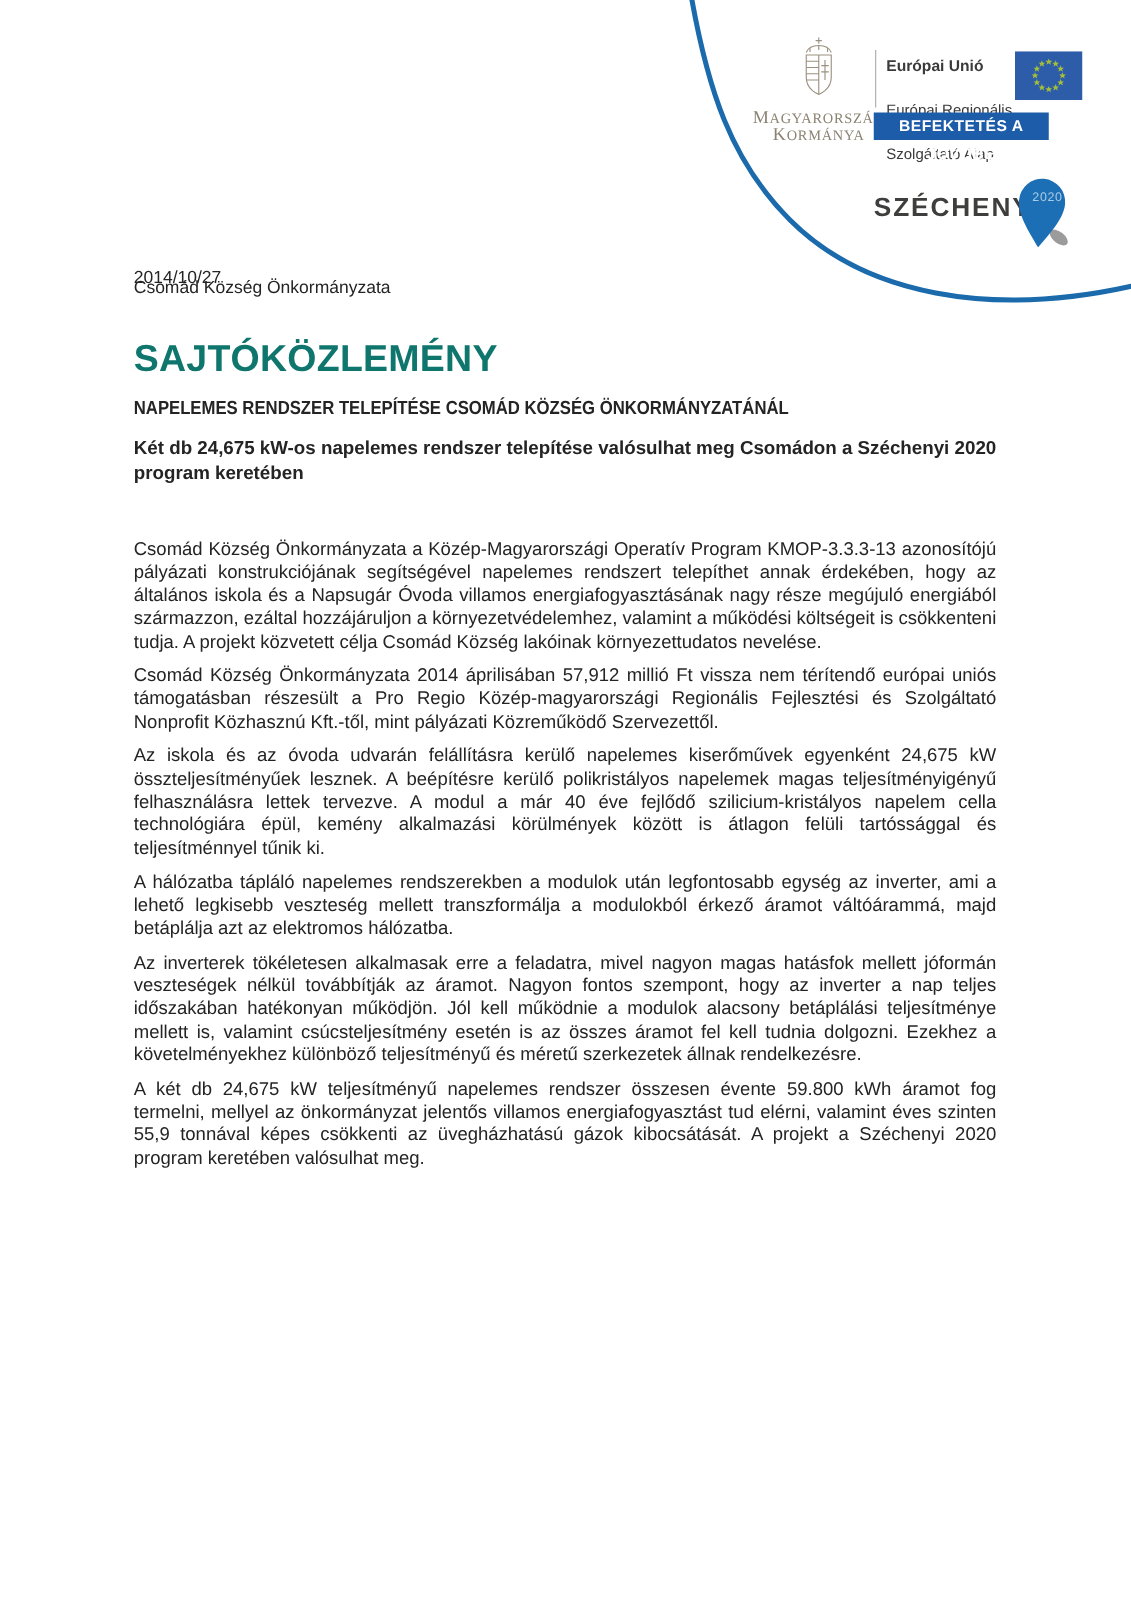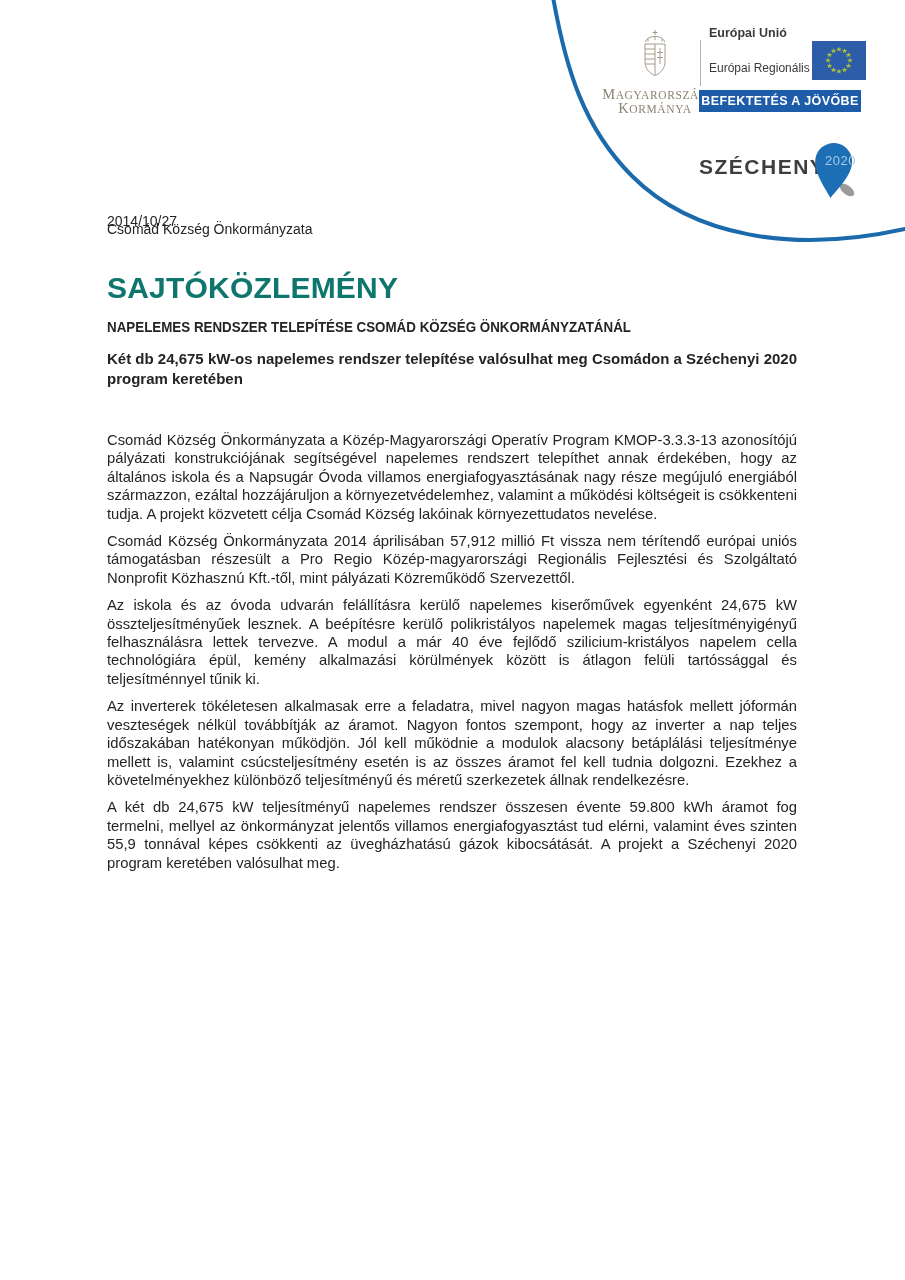--- a/index.html
+++ b/index.html
@@ -10,37 +10,37 @@
   
   .arc-svg{position:absolute;left:0;top:0;}
   .gov-logo{position:absolute;left:594px;top:28px;width:122px;text-align:center;}
   .gov-crest{display:block;margin:0 auto;}
   .gov-line{
     font-family:"Liberation Serif","DejaVu Serif",serif;
     color:#8b8372;font-size:11.5px;letter-spacing:0.6px;line-height:12.5px;
   }
   .gov-line::first-letter{font-size:14.5px;}
   .eu-divider{position:absolute;left:700px;top:40px;width:1px;height:46px;background:#b3b3b3;}
-  .eu-text{position:absolute;left:709px;top:26px;color:#3a3a3a;}
+  .eu-text{position:absolute;left:709px;top:46px;color:#3a3a3a;}
   .eu-text .l1{font-size:12.5px;font-weight:bold;line-height:15px;}
   .eu-text .l2,.eu-text .l3{font-size:12px;line-height:15px;margin-top:20px;}
   .eu-flag{position:absolute;left:812px;top:41px;}
   .eu-banner{
-    position:absolute;left:699px;top:90px;width:162px;height:22px;
+    position:absolute;left:699px;top:90px;width:140px;height:22px;
     background:#1d5ca8;color:#ffffff;font-size:12.5px;font-weight:bold;
     letter-spacing:0.4px;text-align:center;line-height:22px;
   }
   .szechenyi-text{
     position:absolute;left:699px;top:155px;
     font-size:21px;font-weight:bold;color:#3e3e3d;letter-spacing:1.5px;
   }
   .pin-svg{position:absolute;left:813px;top:141px;}
   .pin-year{
-    position:absolute;left:820px;top:153px;width:36px;text-align:right;
-    font-size:13px;font-weight:400;color:#a9cbe6;letter-spacing:0.5px;
+    position:absolute;left:820px;top:153px;width:36px;text-align:center;
+    font-size:10px;font-weight:400;color:#a9cbe6;letter-spacing:0.5px;
   }
   
   .content{position:absolute;left:107px;top:197px;width:690px;color:#242424;}
   .doc-date{position:absolute;left:0;top:16px;font-size:14px;}
   .doc-org{position:absolute;left:0;top:24px;font-size:14px;font-weight:normal;}
   .doc-title{
     position:absolute;left:0;top:74px;
     font-size:30px;font-weight:bold;color:#0f766e;letter-spacing:0.2px;
   }
   .doc-headline{
@@ -119,18 +119,19 @@
   <div class="content">
     <div class="doc-date">2014/10/27</div>
     <div class="doc-org">Csomád Község Önkormányzata</div>
     <div class="doc-title">SAJTÓKÖZLEMÉNY</div>
     <div class="doc-headline">NAPELEMES RENDSZER TELEPÍTÉSE CSOMÁD KÖZSÉG ÖNKORMÁNYZATÁNÁL</div>
     <div class="doc-subheadline">Két db 24,675 kW-os napelemes rendszer telepítése valósulhat meg Csomádon a Széchenyi 2020 program keretében</div>
     <div class="doc-paragraphs">
       <p>Csomád Község Önkormányzata a Közép-Magyarországi Operatív Program KMOP-3.3.3-13 azonosítójú pályázati konstrukciójának segítségével napelemes rendszert telepíthet annak érdekében, hogy az általános iskola és a Napsugár Óvoda villamos energiafogyasztásának nagy része megújuló energiából származzon, ezáltal hozzájáruljon a környezetvédelemhez, valamint a működési költségeit is csökkenteni tudja. A projekt közvetett célja Csomád Község lakóinak környezettudatos nevelése.</p>
       <p>Csomád Község Önkormányzata 2014 áprilisában 57,912 millió Ft vissza nem térítendő európai uniós támogatásban részesült a Pro Regio Közép-magyarországi Regionális Fejlesztési és Szolgáltató Nonprofit Közhasznú Kft.-től, mint pályázati Közreműködő Szervezettől.</p>
       <p>Az iskola és az óvoda udvarán felállításra kerülő napelemes kiserőművek egyenként 24,675 kW összteljesítményűek lesznek. A beépítésre kerülő polikristályos napelemek magas teljesítményigényű felhasználásra lettek tervezve. A modul a már 40 éve fejlődő szilicium-kristályos napelem cella technológiára épül, kemény alkalmazási körülmények között is átlagon felüli tartóssággal és teljesítménnyel tűnik ki.</p>
+      <p>A hálózatba tápláló napelemes rendszerekben a modulok után legfontosabb egység az inverter, ami a lehető legkisebb veszteség mellett transzformálja a modulokból érkező áramot váltóárammá, majd betáplálja azt az elektromos hálózatba.</p>
       <p>Az inverterek tökéletesen alkalmasak erre a feladatra, mivel nagyon magas hatásfok mellett jóformán veszteségek nélkül továbbítják az áramot. Nagyon fontos szempont, hogy az inverter a nap teljes időszakában hatékonyan működjön. Jól kell működnie a modulok alacsony betáplálási teljesítménye mellett is, valamint csúcsteljesítmény esetén is az összes áramot fel kell tudnia dolgozni. Ezekhez a követelményekhez különböző teljesítményű és méretű szerkezetek állnak rendelkezésre.</p>
       <p>A két db 24,675 kW teljesítményű napelemes rendszer összesen évente 59.800 kWh áramot fog termelni, mellyel az önkormányzat jelentős villamos energiafogyasztást tud elérni, valamint éves szinten 55,9 tonnával képes csökkenti az üvegházhatású gázok kibocsátását. A projekt a Széchenyi 2020 program keretében valósulhat meg.</p>
     </div>
   </div>
 
 </div>
 
 </body></html>

